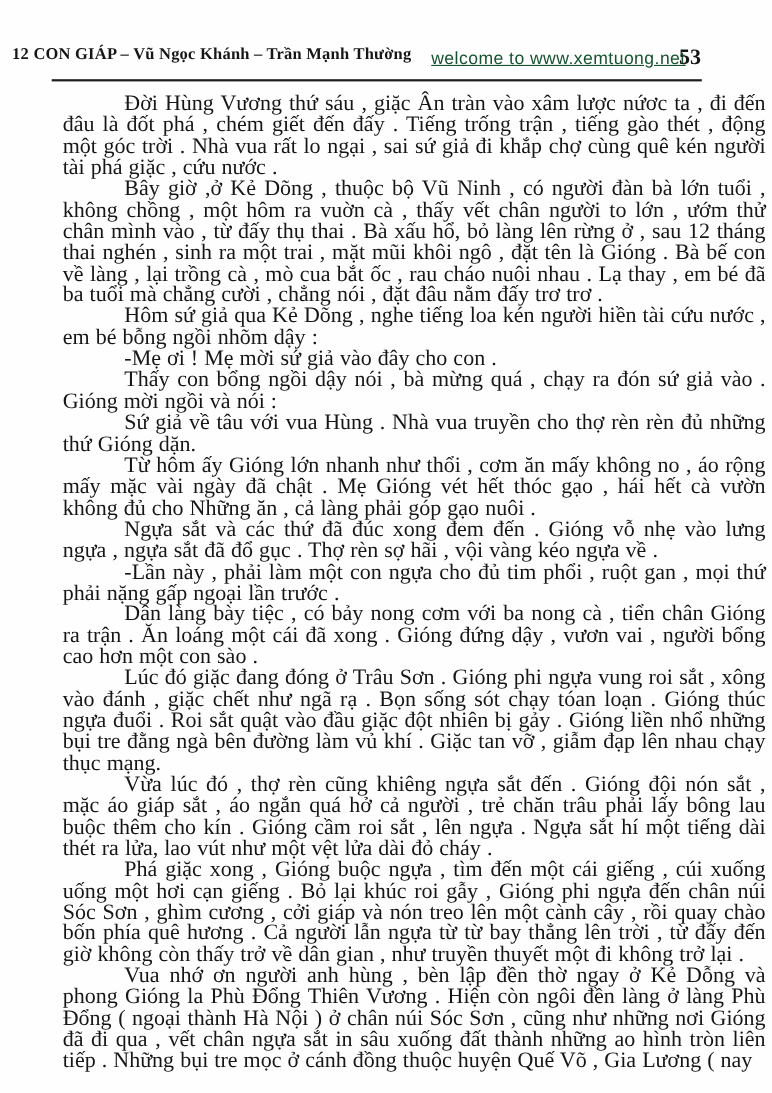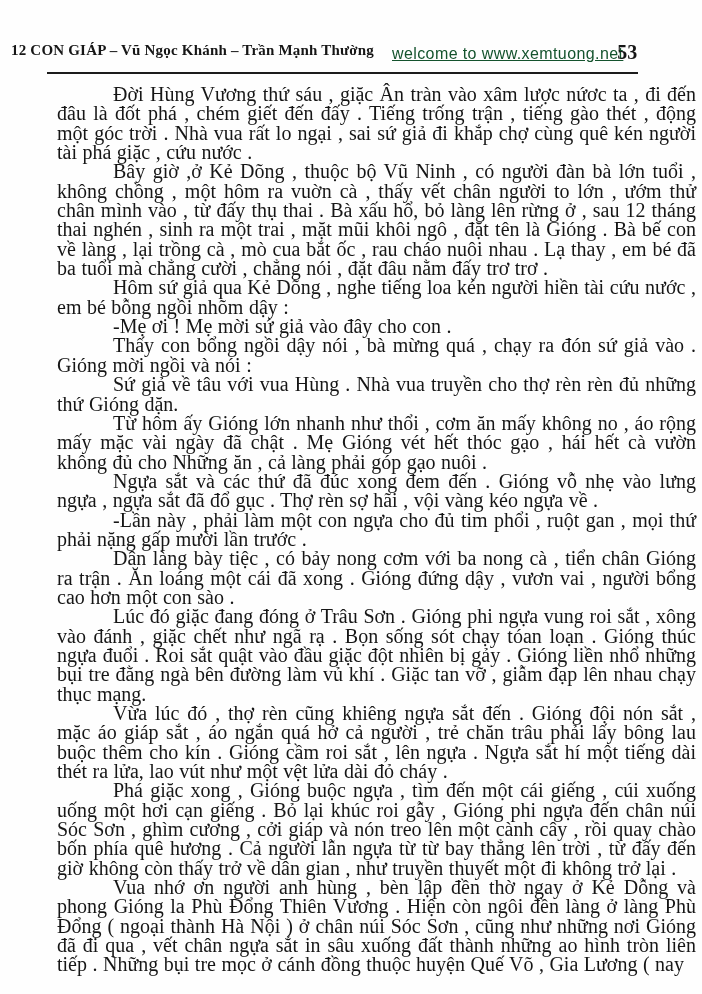--- a/index.html
+++ b/index.html
@@ -88,21 +88,21 @@
 
   <main class="content">
     <p>Đời Hùng Vương thứ sáu , giặc Ân tràn vào xâm lược nứơc ta , đi đến đâu là đốt phá , chém giết đến đấy . Tiếng trống trận , tiếng gào thét , động một góc trời . Nhà vua rất lo ngại , sai sứ giả đi khắp chợ cùng quê  kén người tài phá giặc , cứu nước .</p>
     <p>Bây giờ ,ở Kẻ Dõng , thuộc bộ Vũ Ninh , có người đàn bà lớn tuổi , không chồng , một hôm ra vuờn cà , thấy vết chân người to lớn , ướm thử chân mình vào , từ đấy thụ thai . Bà xấu hổ, bỏ làng lên rừng ở , sau 12 tháng thai nghén , sinh ra một trai , mặt mũi khôi ngô , đặt tên là Gióng . Bà bế con về làng , lại trồng cà , mò cua bắt ốc , rau cháo nuôi nhau . Lạ thay , em bé đã ba tuổi mà chẳng cười , chẳng nói , đặt đâu nằm đấy trơ trơ .</p>
     <p>Hôm sứ giả qua Kẻ Dõng , nghe tiếng loa kén người hiền tài cứu nước , em bé bỗng ngồi nhõm dậy :</p>
     <p>-Mẹ ơi ! Mẹ mời sứ giả vào đây cho con .</p>
     <p>Thấy con bổng ngồi dậy nói , bà mừng quá , chạy ra đón sứ giả vào . Gióng mời ngồi và nói :</p>
     <p>Sứ giả về tâu với vua Hùng . Nhà vua truyền cho thợ rèn rèn đủ những thứ Gióng  dặn.</p>
     <p>Từ  hôm ấy Gióng lớn nhanh như thổi  , cơm ăn mấy không no , áo rộng mấy mặc vài ngày đã chật . Mẹ Gióng vét hết thóc gạo , hái hết cà vườn không đủ cho Những ăn , cả làng phải góp gạo nuôi .</p>
     <p>Ngựa sắt và các thứ đã đúc xong đem đến . Gióng vỗ nhẹ vào lưng ngựa , ngựa sắt đã đổ gục . Thợ rèn sợ hãi , vội vàng kéo ngựa về .</p>
-    <p>-Lần này , phải làm một con ngựa cho đủ tim phổi , ruột gan , mọi thứ phải nặng gấp mười lần trước .</p>
+    <p>-Lần này , phải làm một con ngựa cho đủ tim phổi , ruột gan , mọi thứ phải nặng gấp ngoại lần trước .</p>
     <p>Dân làng bày tiệc , có bảy nong cơm với ba nong cà , tiển chân Gióng ra trận . Ăn loáng một cái đã xong . Gióng đứng dậy , vươn vai , người bổng cao hơn một con sào .</p>
     <p>Lúc đó giặc đang đóng ở Trâu Sơn . Gióng phi ngựa vung roi sắt , xông vào đánh , giặc chết như ngã rạ . Bọn sống sót chạy tóan loạn . Gióng thúc ngựa đuổi . Roi sắt quật vào đầu giặc đột nhiên bị gảy . Gióng liền nhổ những bụi tre đằng ngà bên đường làm vủ khí . Giặc tan vỡ , giẫm đạp lên nhau chạy thục mạng.</p>
     <p>Vừa lúc đó , thợ rèn cũng khiêng ngựa sắt đến . Gióng đội nón sắt , mặc áo giáp sắt , áo ngắn quá hở cả người , trẻ chăn trâu phải lấy bông lau buộc thêm cho kín . Gióng cầm roi sắt , lên ngựa . Ngựa sắt hí một tiếng dài thét ra lửa, lao vút như một vệt lửa dài đỏ cháy .</p>
     <p>Phá giặc  xong , Gióng buộc ngựa , tìm đến một cái giếng , cúi xuống uống một hơi cạn giếng . Bỏ lại khúc roi gẫy , Gióng phi ngựa đến chân núi Sóc Sơn , ghìm cương , cởi giáp và nón  treo lên một cành cây , rồi quay chào bốn phía quê hương . Cả người lẫn ngựa từ từ bay thẳng lên trời , từ đấy đến giờ không còn thấy trở về dân gian , như truyền thuyết một đi không trở lại .</p>
     <p>Vua nhớ ơn người anh hùng , bèn lập đền thờ ngay ở Kẻ Dỗng và phong Gióng la Phù Đổng Thiên Vương . Hiện còn ngôi đền làng ở làng Phù Đổng ( ngoại thành Hà Nội ) ở chân núi Sóc Sơn , cũng như những nơi Gióng đã đi qua , vết chân ngựa sắt in sâu xuống đất thành  những ao hình tròn liên tiếp . Những bụi tre mọc ở cánh đồng thuộc huyện Quế Võ , Gia Lương ( nay</p>
   </main>
 
 </div>
 
 </body></html>

